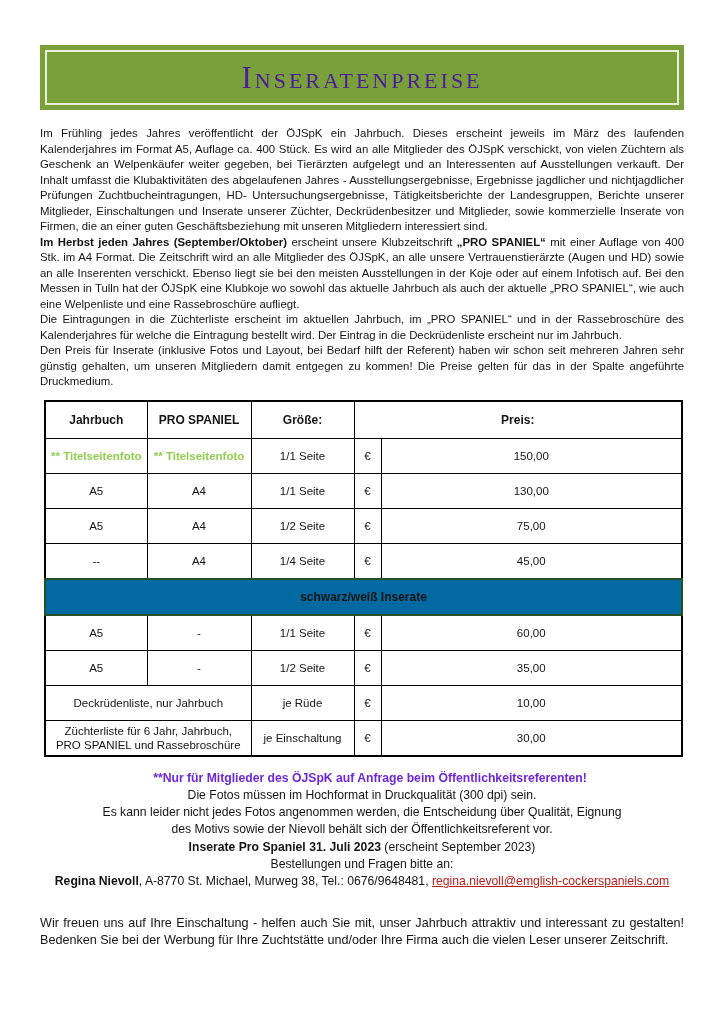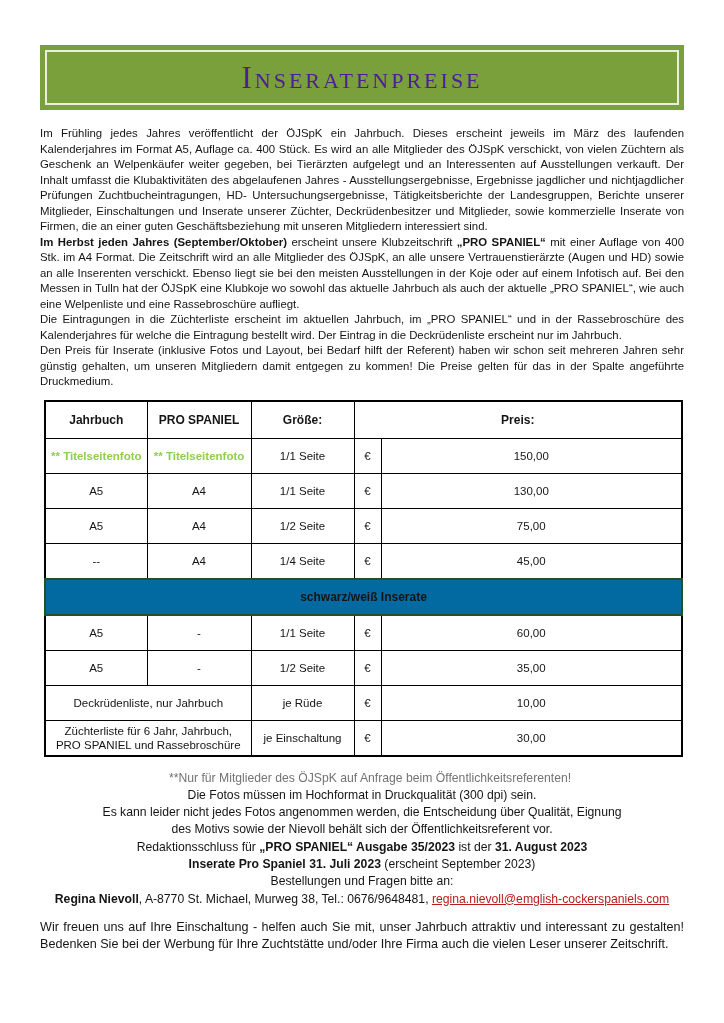--- a/index.html
+++ b/index.html
@@ -16,21 +16,21 @@
     position:absolute;top:0;left:0;right:0;bottom:0;
     display:flex;align-items:center;justify-content:center;
     color:#4c1d95;font-family:"Liberation Serif",serif;
     font-variant:small-caps;font-size:31px;letter-spacing:3px;font-weight:500;
   }
 
   
   .intro{margin-top:16px;}
   .para{text-align:justify;font-size:11.4px;line-height:15.5px;}
   .seg-b{font-weight:bold;}
-  .seg-g{color:#737373;font-weight:normal;margin-left:16px;}
+  .seg-g{color:#6d28d9;font-weight:bold;margin-left:16px;}
   .seg-link{color:#b91c1c;text-decoration:underline;cursor:pointer;}
 
   
   table.price-table{
     width:637px;margin:10px 0 0 4px;border-collapse:collapse;
     border:2px solid #000;table-layout:fixed;
   }
   table.price-table td{
     border:1px solid #000;text-align:center;vertical-align:middle;
     font-size:11.5px;padding:2px 4px;height:30px;
@@ -45,21 +45,21 @@
     border:2px solid #235024;height:30px;
   }
   td.cell-green{color:#8fce4e;font-weight:bold;}
   td.multiline{white-space:pre-line;line-height:14px;padding:6px 4px;}
 
   
   .notes{margin-top:13px;text-align:center;font-size:12.2px;line-height:17.3px;}
   .note-line{white-space:nowrap;}
 
   
-  .closing{margin-top:11px;text-align:justify;font-size:12.6px;line-height:17px;}
+  .closing{margin-top:24px;text-align:justify;font-size:12.6px;line-height:17px;}
 </style>
 </head>
 <body>
 
 <div class="page">
 
   <div class="banner">
     <div class="banner-inner"></div>
     <div class="banner-title">Inseratenpreise</div>
   </div>
@@ -145,21 +145,20 @@
           <td>30,00</td>
         </tr>
       </tbody>
   </table>
 
   <div class="notes">
       <div class="note-line"><span class="seg-g">**Nur für Mitglieder des ÖJSpK auf Anfrage beim Öffentlichkeitsreferenten!</span></div>
       <div class="note-line"><span>Die Fotos müssen im Hochformat in Druckqualität (300 dpi) sein.</span></div>
       <div class="note-line"><span>Es kann leider nicht jedes Fotos angenommen werden, die Entscheidung über Qualität, Eignung</span></div>
       <div class="note-line"><span>des Motivs sowie der Nievoll behält sich der Öffentlichkeitsreferent vor.</span></div>
-      <div class="note-line"><span>Redaktionsschluss für </span><span class="seg-b">„PRO SPANIEL“ Ausgabe 35/2023</span><span> ist der </span><span class="seg-b">31. August 2023</span></div>
       <div class="note-line"><span class="seg-b">Inserate Pro Spaniel 31. Juli 2023</span><span> (erscheint September 2023)</span></div>
       <div class="note-line"><span>Bestellungen und Fragen bitte an:</span></div>
       <div class="note-line"><span class="seg-b">Regina Nievoll</span><span>, A-8770 St. Michael, Murweg 38, Tel.: 0676/9648481, </span><span class="seg-link">regina.nievoll@emglish-cockerspaniels.com</span></div>
     </div>
 
   <div class="closing"><span>Wir freuen uns auf Ihre Einschaltung - helfen auch Sie mit, unser Jahrbuch attraktiv und interessant zu gestalten! Bedenken Sie bei der Werbung für Ihre Zuchtstätte und/oder Ihre Firma auch die vielen Leser unserer Zeitschrift.</span></div>
 
 </div>
 
 </body></html>

